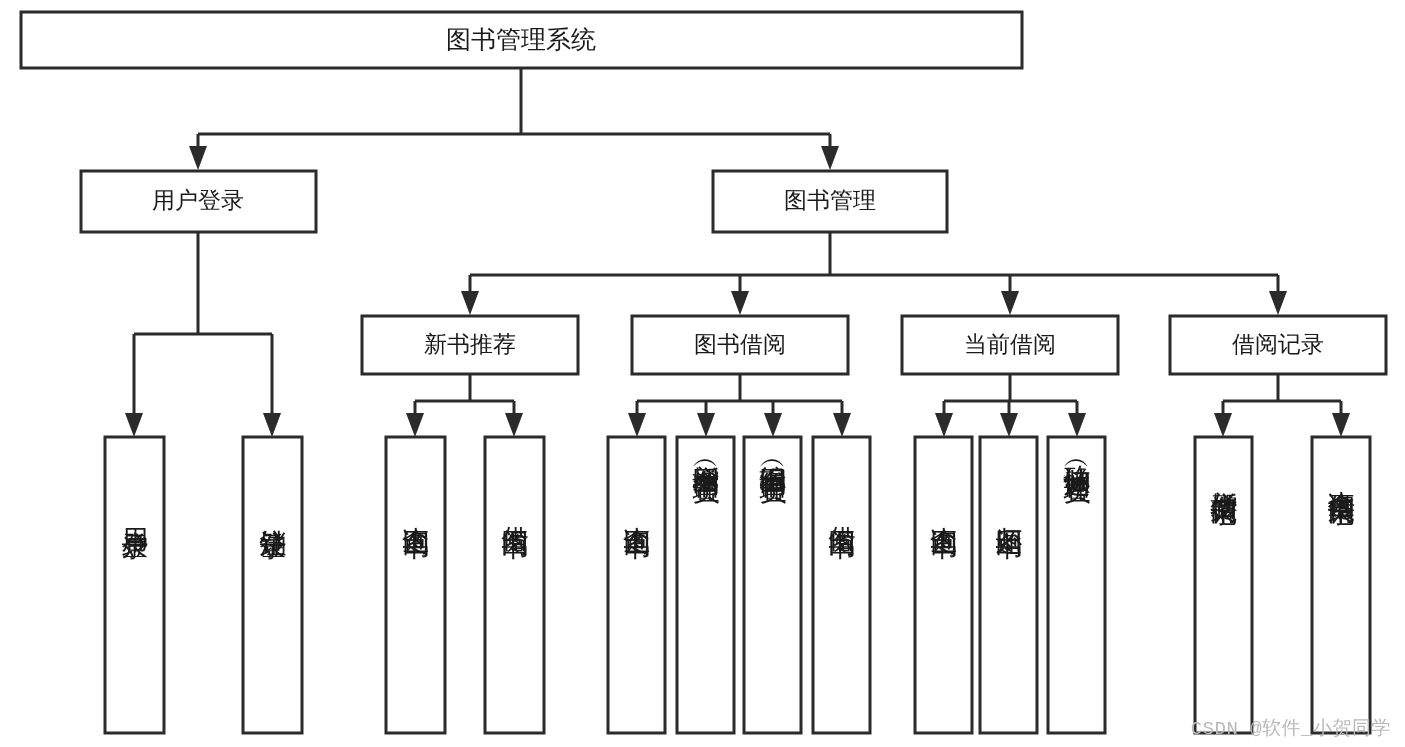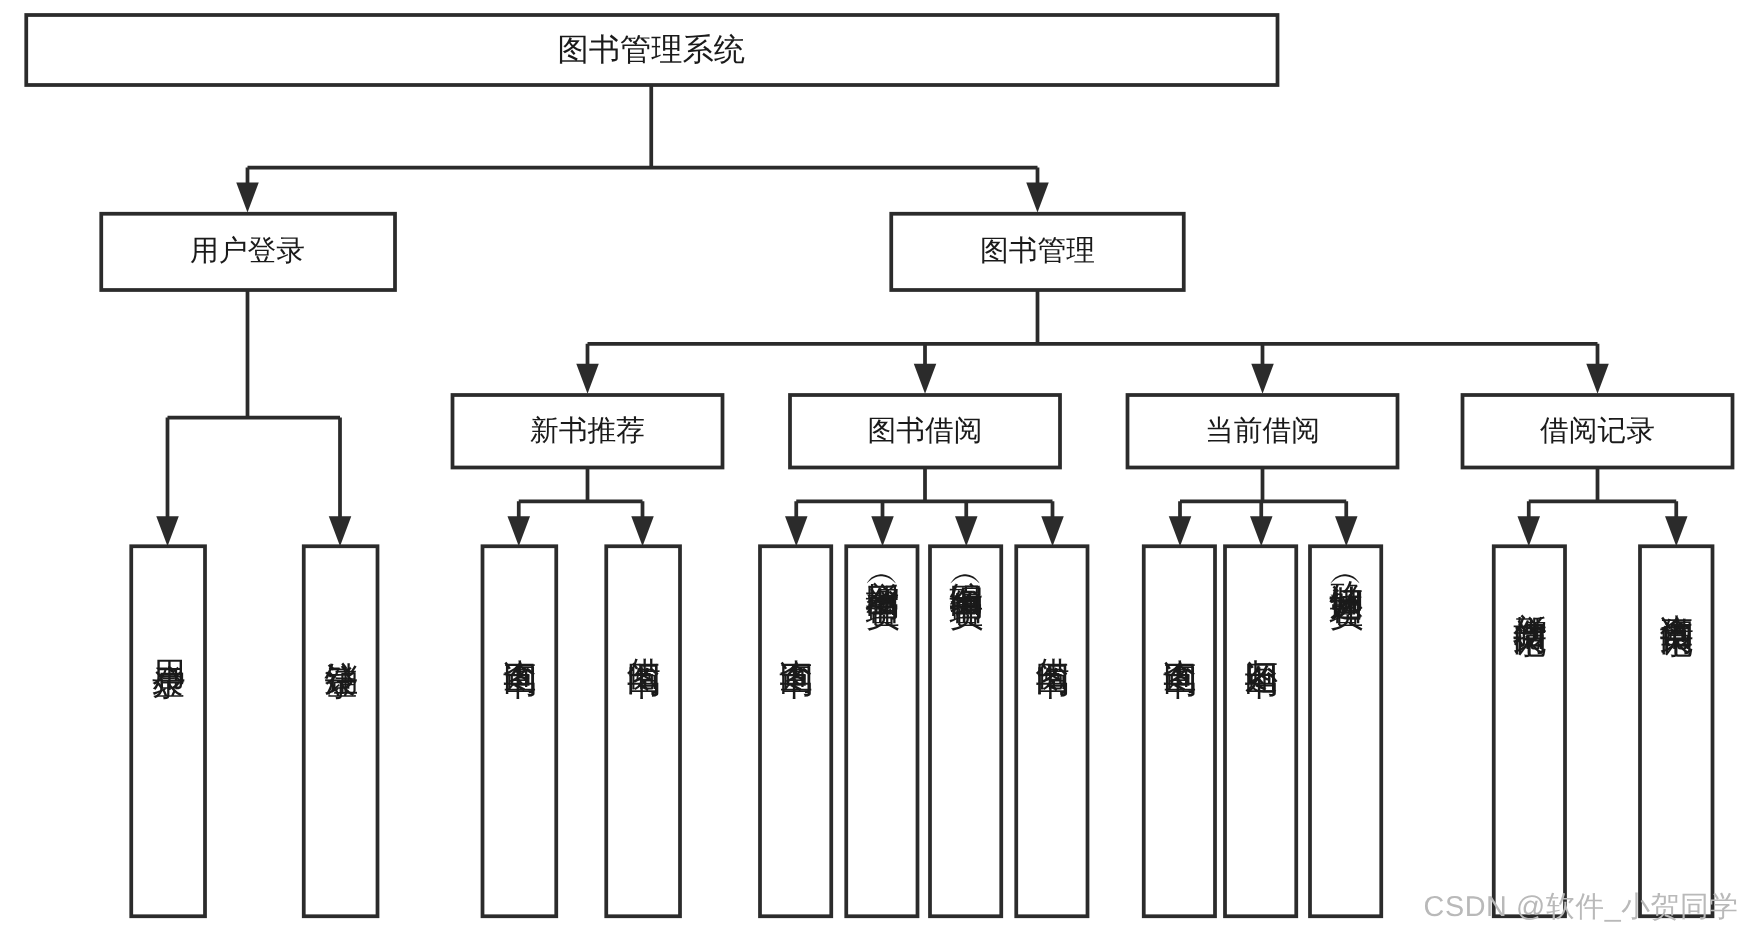--- a/index.html
+++ b/index.html
@@ -68,22 +68,22 @@
     font-size: 27px;
     line-height: 1.08;
     letter-spacing: 2px;
     color: #1a1a1a;
     white-space: nowrap;
   }
   .watermark {
     position: absolute;
     right: 14px;
     bottom: 6px;
-    font-family: Liberation Sans, sans-serif;
-    font-size: 23px;
+    font-family: Liberation Mono, monospace;
+    font-size: 19px;
     color: #b9b9b9;
     letter-spacing: 0.5px;
     white-space: nowrap;
   }
 </style>
 </head>
 <body>
 
 <div id="canvas-wrap">
 

